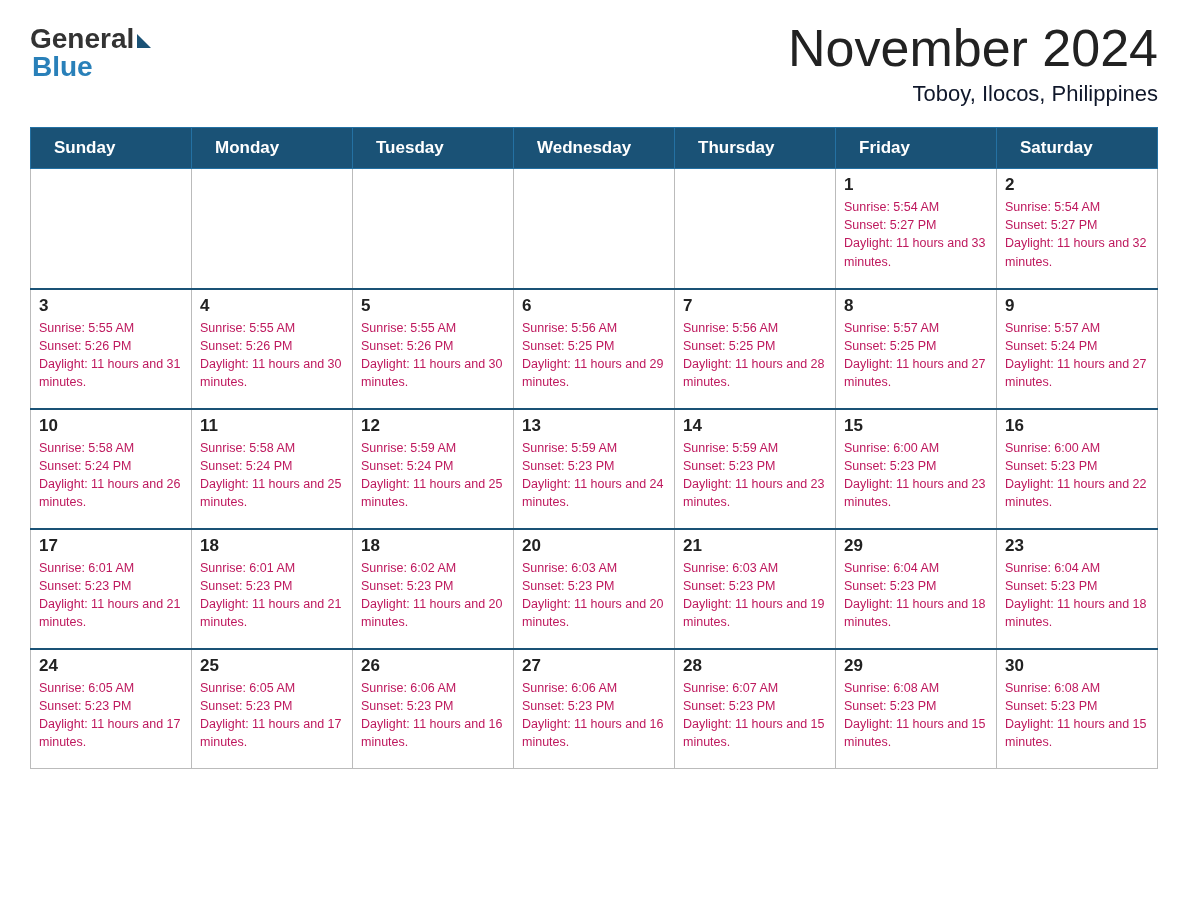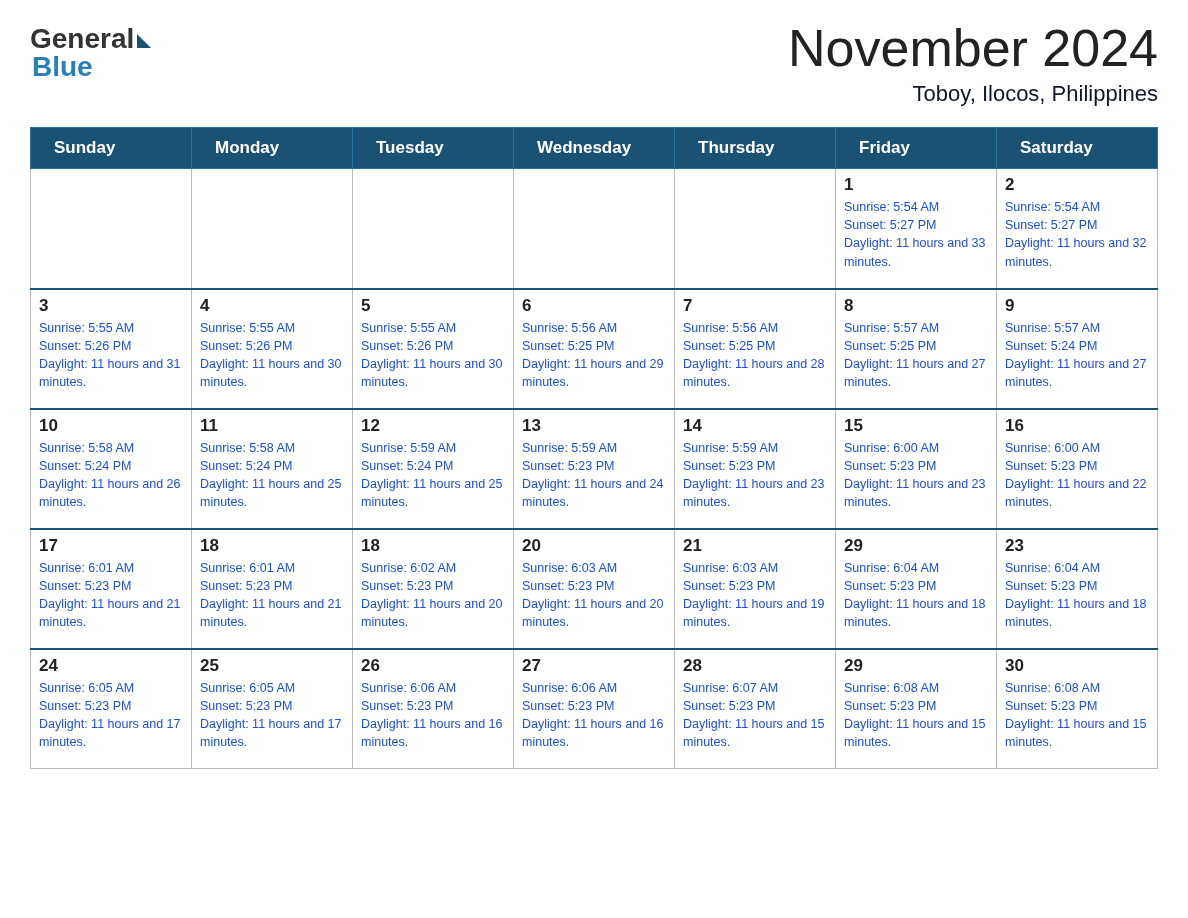--- a/index.html
+++ b/index.html
@@ -85,21 +85,21 @@
     }
     .day-number {
       font-size: 17px;
       font-weight: bold;
       color: #222;
       display: block;
       margin-bottom: 3px;
     }
     .day-info {
       font-size: 12.5px;
-      color: #1d4ed8;
+      color: #be185d;
       line-height: 1.45;
     }
     .empty-cell {
       background: #fff;
     }
     .row-divider {
       border-top: 2px solid #1a5276 !important;
     }
   </style>
 </head>

